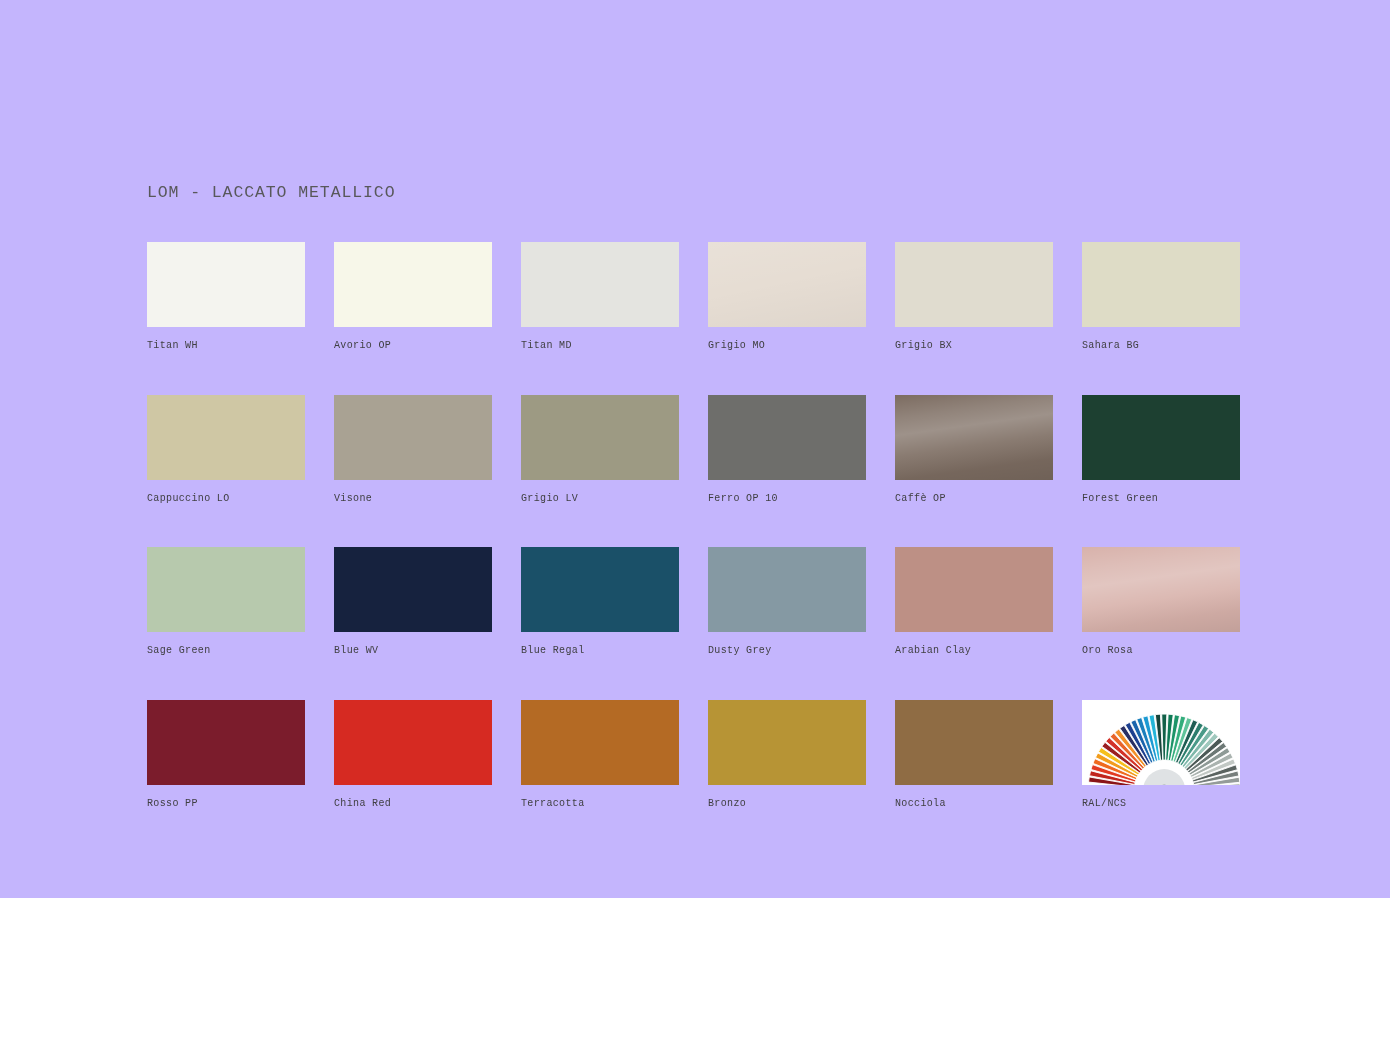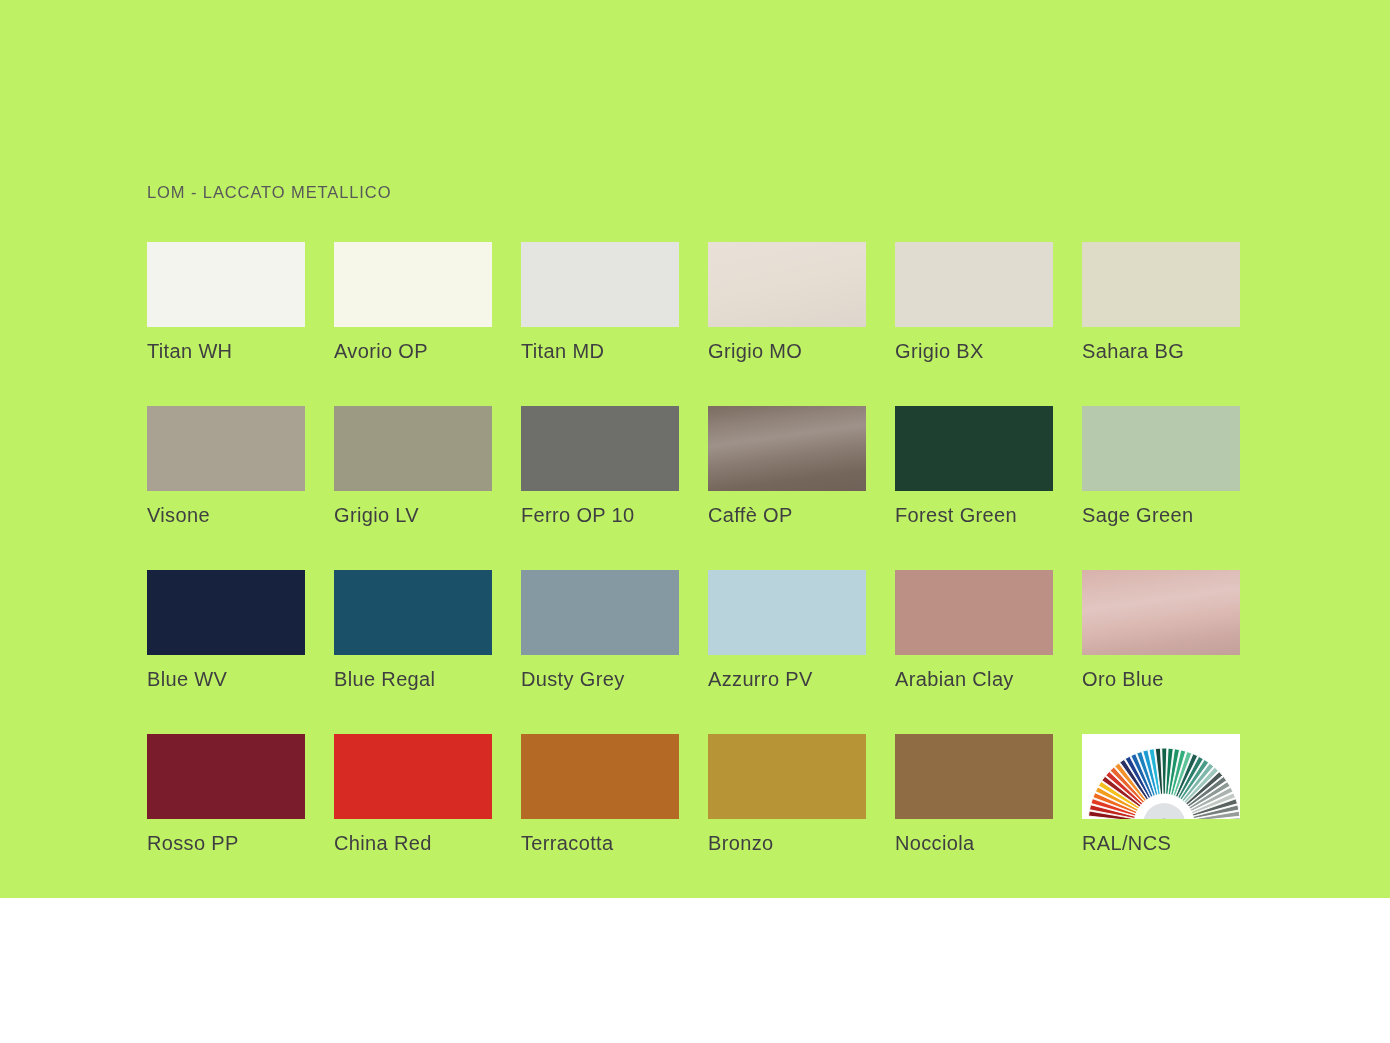--- a/index.html
+++ b/index.html
@@ -11,21 +11,22 @@
     width: 1390px;
     height: 1043px;
     font-family: "Liberation Sans", sans-serif;
     color: #3c3c3c;
     overflow: hidden;
   }
   .page {
     position: relative;
     width: 1390px;
     height: 898px;
-    background: #bef264;
+    background: #c4b5fd;
+    font-family: Liberation Mono, monospace;
   }
   .palette-title {
     position: absolute;
     left: 147px;
     top: 183px;
     font-size: 16.5px;
     letter-spacing: 0.9px;
     color: #58585a;
     font-weight: 400;
     white-space: nowrap;
@@ -45,21 +46,21 @@
   }
   .swatch-chip {
     width: 158px;
     height: 85px;
     position: relative;
     overflow: hidden;
     background-repeat: no-repeat;
   }
   .swatch-label {
     margin-top: 13px;
-    font-size: 20px;
+    font-size: 10px;
     line-height: 1.15;
     letter-spacing: 0.35px;
     color: #3f3f41;
     white-space: nowrap;
   }
   
   .fan-chip {
     background: #ffffff;
   }
   .fan-chip svg {
@@ -94,20 +95,24 @@
       </div>
       <div class="swatch-cell">
         <div class="swatch-chip" style="background: rgb(224, 220, 207);"></div>
         <div class="swatch-label">Grigio BX</div>
       </div>
       <div class="swatch-cell">
         <div class="swatch-chip" style="background: rgb(222, 220, 198);"></div>
         <div class="swatch-label">Sahara BG</div>
       </div>
       <div class="swatch-cell">
+        <div class="swatch-chip" style="background: rgb(207, 199, 164);"></div>
+        <div class="swatch-label">Cappuccino LO</div>
+      </div>
+      <div class="swatch-cell">
         <div class="swatch-chip" style="background: rgb(169, 162, 147);"></div>
         <div class="swatch-label">Visone</div>
       </div>
       <div class="swatch-cell">
         <div class="swatch-chip" style="background: rgb(157, 154, 131);"></div>
         <div class="swatch-label">Grigio LV</div>
       </div>
       <div class="swatch-cell">
         <div class="swatch-chip" style="background: rgb(110, 110, 107);"></div>
         <div class="swatch-label">Ferro OP 10</div>
@@ -130,30 +135,26 @@
       </div>
       <div class="swatch-cell">
         <div class="swatch-chip" style="background: rgb(26, 80, 104);"></div>
         <div class="swatch-label">Blue Regal</div>
       </div>
       <div class="swatch-cell">
         <div class="swatch-chip" style="background: rgb(133, 153, 163);"></div>
         <div class="swatch-label">Dusty Grey</div>
       </div>
       <div class="swatch-cell">
-        <div class="swatch-chip" style="background: rgb(185, 211, 220);"></div>
-        <div class="swatch-label">Azzurro PV</div>
-      </div>
-      <div class="swatch-cell">
         <div class="swatch-chip" style="background: rgb(189, 144, 133);"></div>
         <div class="swatch-label">Arabian Clay</div>
       </div>
       <div class="swatch-cell">
         <div class="swatch-chip" style="background: linear-gradient(172deg, rgba(255, 255, 255, 0) 0%, rgba(255, 255, 255, 0.16) 22%, rgba(255, 255, 255, 0.26) 38%, rgba(255, 255, 255, 0.1) 58%, rgba(0, 0, 0, 0.05) 80%, rgba(0, 0, 0, 0.1) 100%), rgb(216, 178, 171);"></div>
-        <div class="swatch-label">Oro Blue</div>
+        <div class="swatch-label">Oro Rosa</div>
       </div>
       <div class="swatch-cell">
         <div class="swatch-chip" style="background: rgb(123, 28, 44);"></div>
         <div class="swatch-label">Rosso PP</div>
       </div>
       <div class="swatch-cell">
         <div class="swatch-chip" style="background: rgb(214, 42, 34);"></div>
         <div class="swatch-label">China Red</div>
       </div>
       <div class="swatch-cell">

